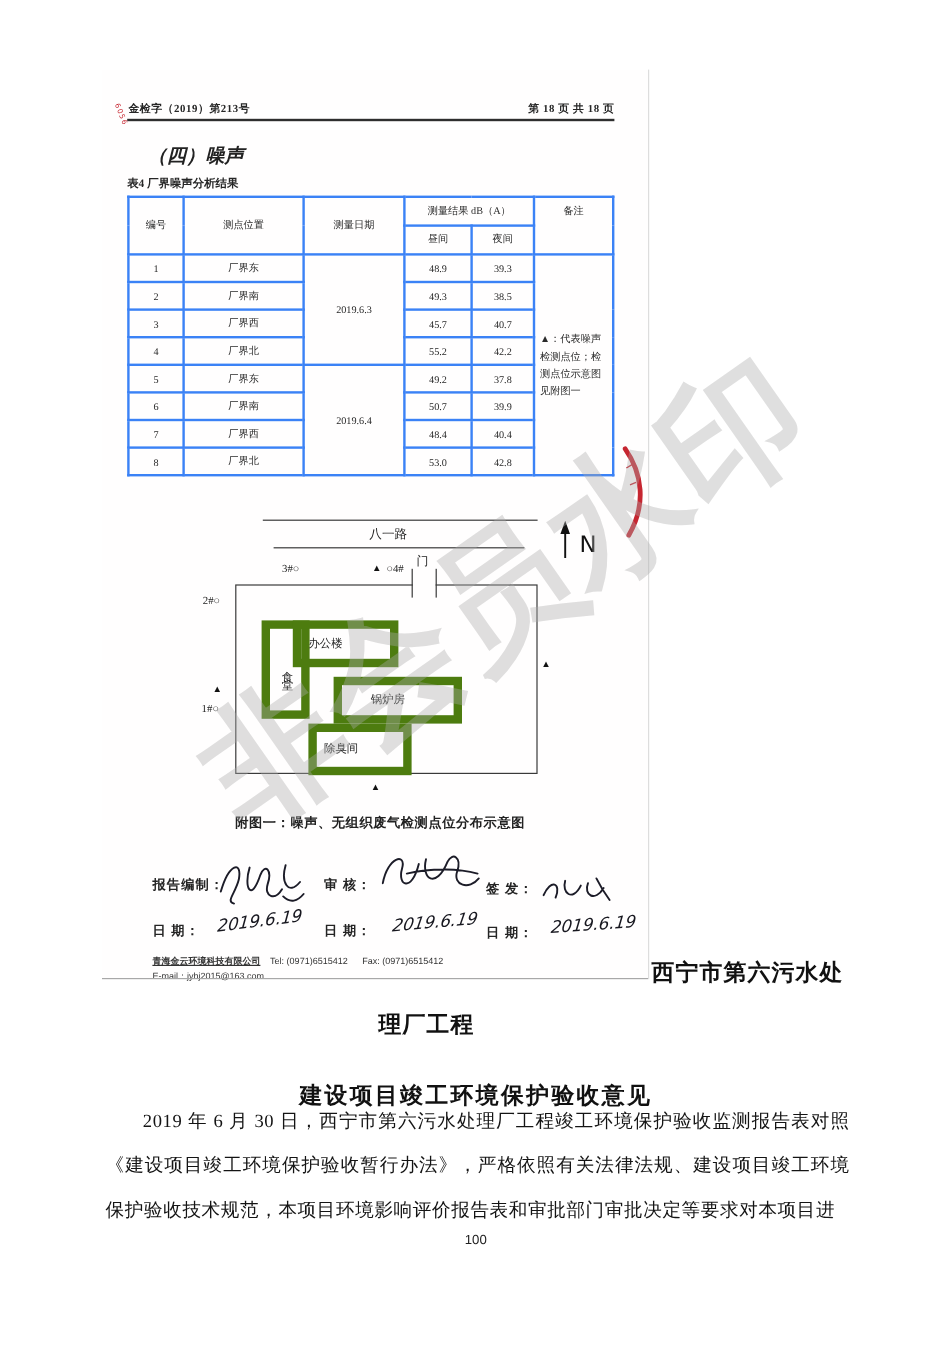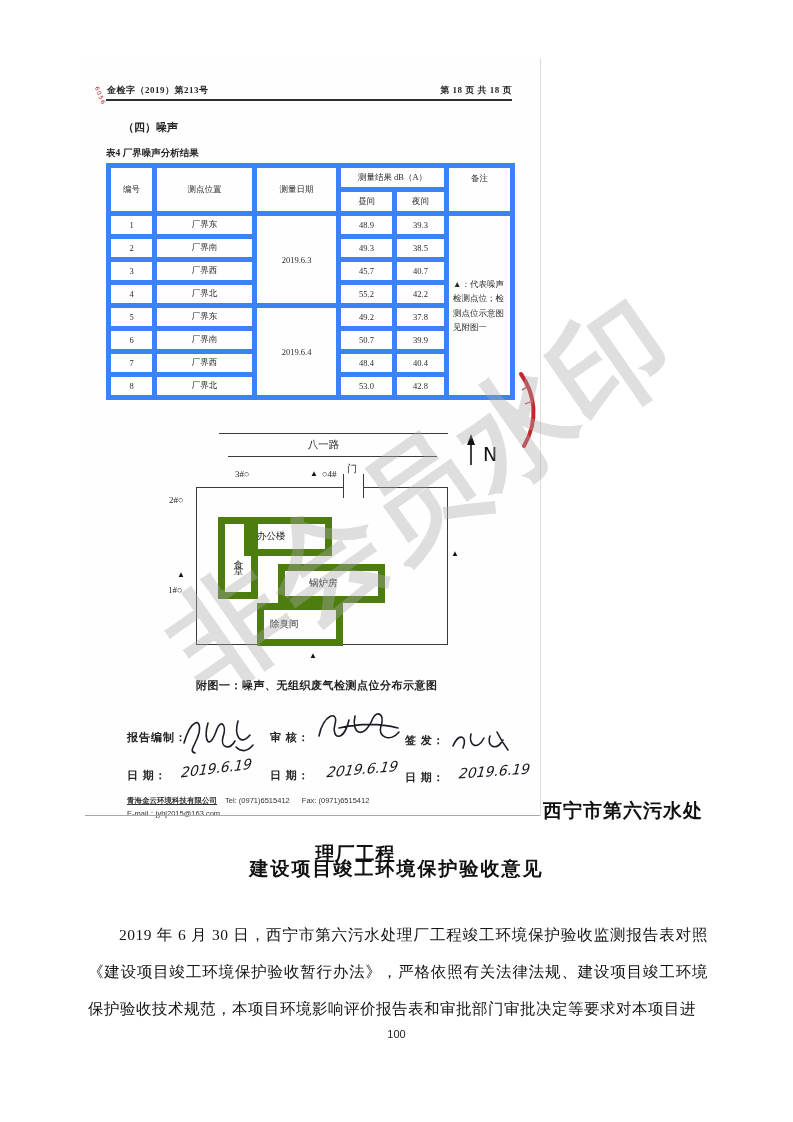--- a/index.html
+++ b/index.html
@@ -4,25 +4,25 @@
 <style>
   html,body{margin:0;padding:0;background:#ffffff;}
   body{width:793px;height:1122px;position:relative;overflow:hidden;
        font-family:"Liberation Serif","DejaVu Serif",serif;color:#1d1d1d;}
   .abs{position:absolute;}
   
   #scan{left:85px;top:58px;width:455px;height:758px;background:#fffefe;
         border-right:1px solid #ddd;z-index:1;}
   .scanhead{font-size:9px;font-weight:bold;color:#262626;letter-spacing:.5px;}
   #scan-rule{left:21px;top:41px;width:406px;height:0;border-top:2px solid #2e2e2e;}
-  #sec-title{left:38px;top:62px;font-size:11px;font-weight:bold;color:#222;}
+  #sec-title{left:38px;top:62px;font-size:16px;font-weight:bold;color:#222;font-style:italic;}
   #tbl-caption{left:21px;top:89px;width:404px;text-align:left;font-size:9.5px;font-weight:bold;color:#262626;}
   
   #noise-table{left:21px;top:105px;border-collapse:collapse;table-layout:fixed;width:404px;}
-  #noise-table td{border:5px solid #3b82f6;font-size:8.5px;color:#2a2a2a;
+  #noise-table td{border:2px solid #3b82f6;font-size:8.5px;color:#2a2a2a;
                   text-align:center;vertical-align:middle;padding:0;overflow:hidden;}
   #noise-table tr{height:23px;}
   #noise-table tr.hrow{height:24px;}
   #noise-table td.remark{font-size:8.5px;text-align:left;padding:2px 4px;line-height:1.7;vertical-align:middle;}
   
   .dline{background:#3a3a3a;height:1px;}
   .dbox{border:7px solid #4d7c0f;background:transparent;font-size:9.5px;color:#242424;
         display:flex;align-items:center;justify-content:center;text-align:center;}
   .marker{font-size:8px;color:#111;line-height:1;}
   .ptlabel{font-size:9px;color:#222;line-height:1;}
@@ -44,21 +44,21 @@
               font-family:"DejaVu Sans",sans-serif;letter-spacing:1px;}
   
   #watermark{left:120px;top:435px;width:600px;height:120px;line-height:120px;
              font-size:116px;font-weight:bold;white-space:nowrap;text-align:center;
              color:rgba(172,172,172,0.38);transform:rotate(-35deg);
              font-family:"DejaVu Sans",sans-serif;z-index:6;pointer-events:none;}
   
   .h-bold{font-size:19px;font-weight:bold;color:#111;letter-spacing:1px;}
   #title1{left:543px;top:798px;}
   #title2{left:0;top:841px;width:649px;text-align:center;padding-left:31px;}
-  #title3{left:0;top:856px;width:793px;text-align:center;letter-spacing:2px;}
+  #title3{left:0;top:900px;width:793px;text-align:center;letter-spacing:2px;}
   #para{left:88px;top:916px;width:620px;font-size:15.5px;line-height:37px;
         text-align:justify;text-indent:2em;color:#141414;letter-spacing:.5px;}
   #pagenum{left:0;top:1028px;width:793px;text-align:center;font-size:11px;color:#222;
            font-family:"Liberation Sans","DejaVu Sans",sans-serif;}
 </style>
 </head>
 <body>
 
 <div id="scan" class="abs">
 

